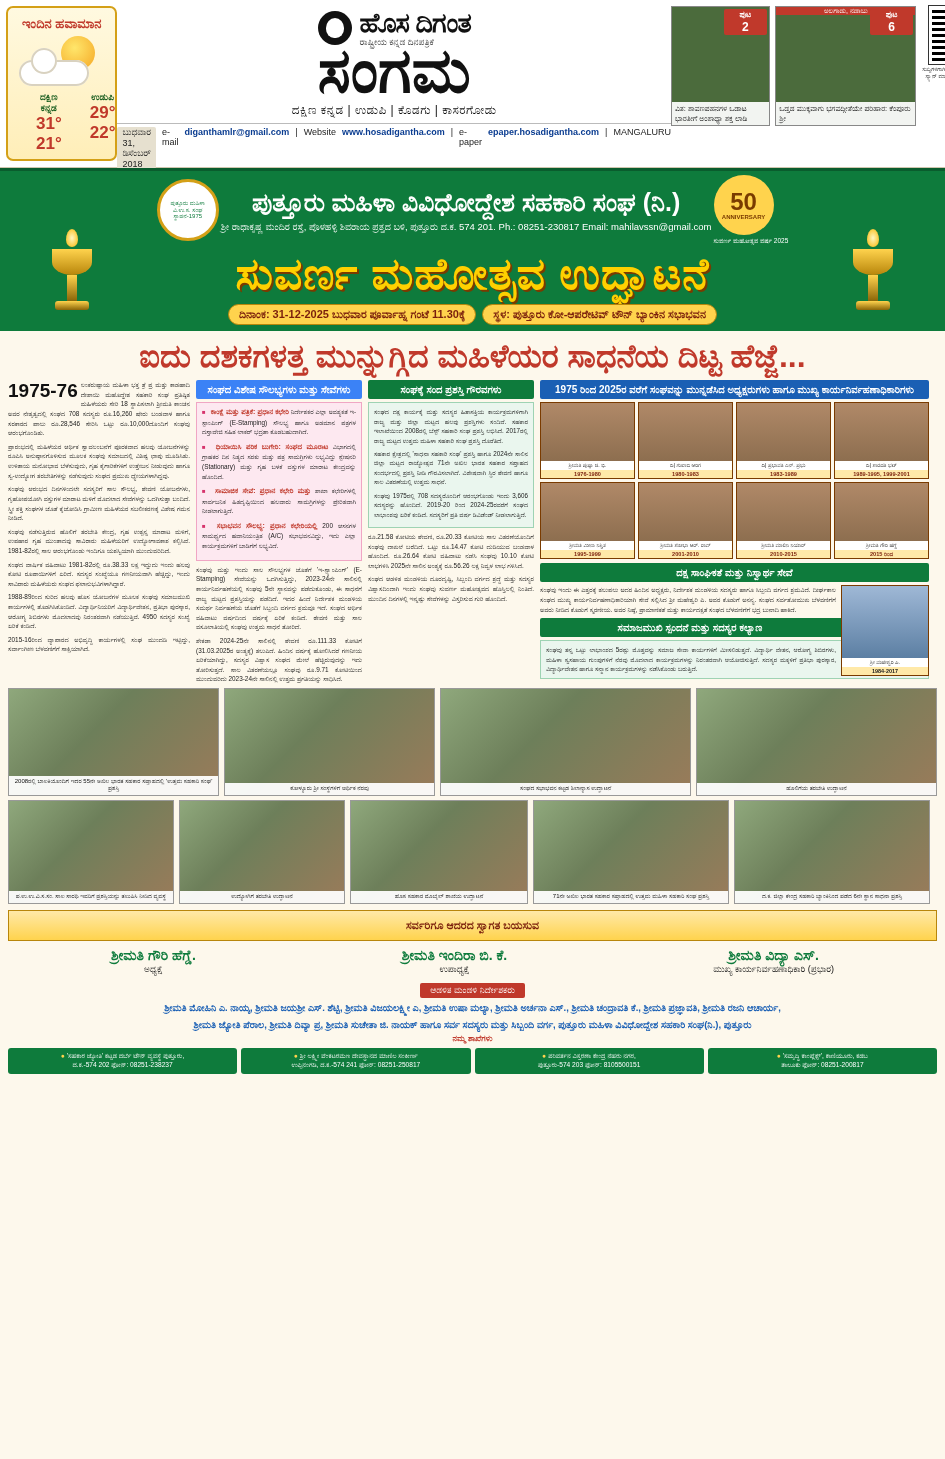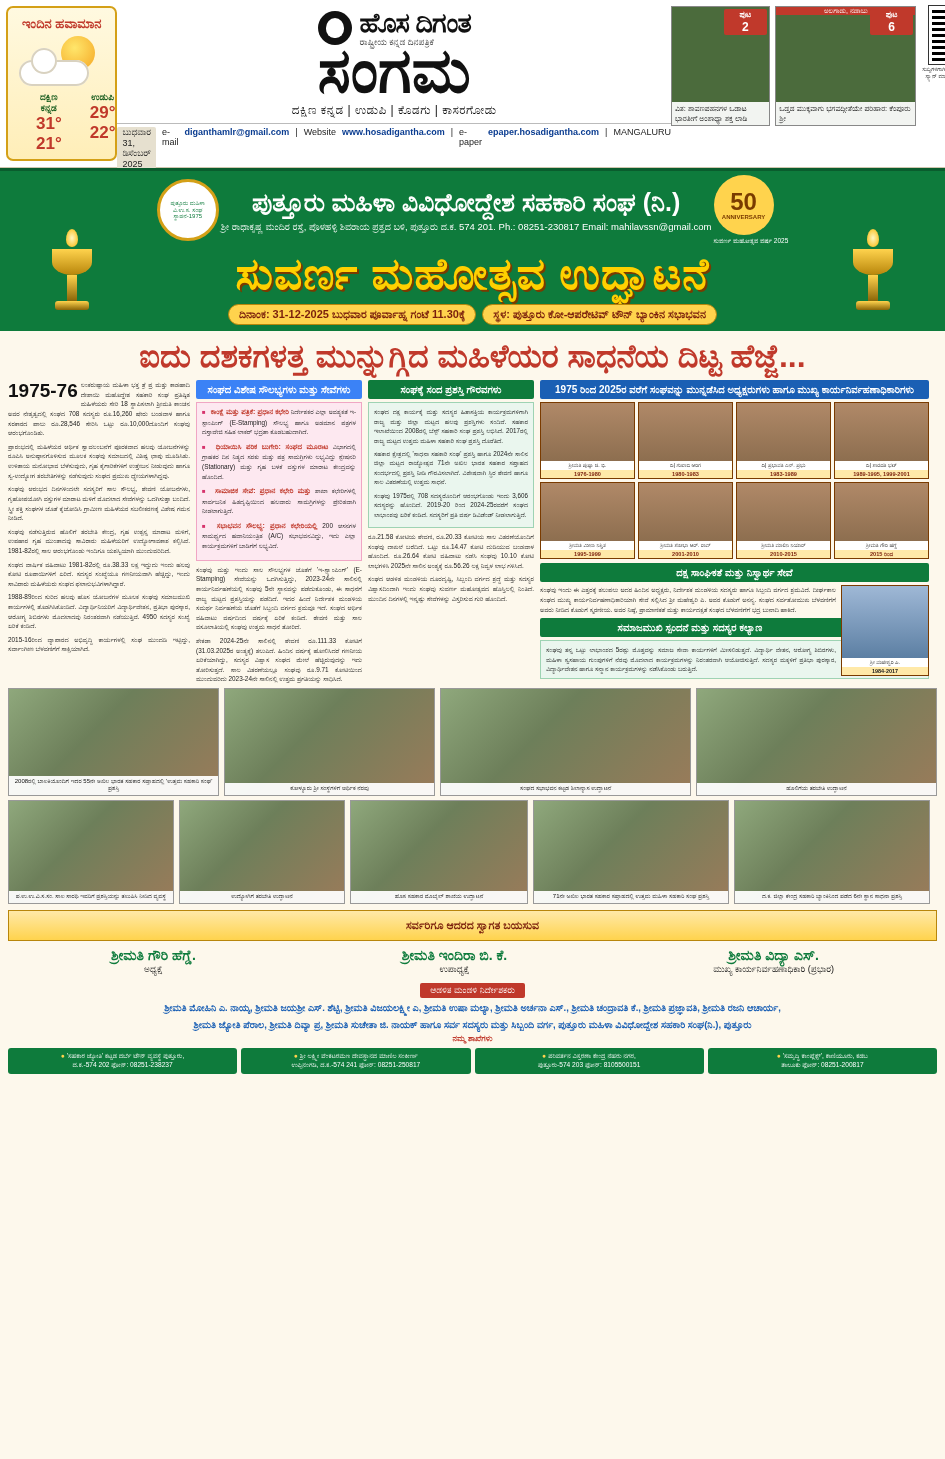--- a/index.html
+++ b/index.html
@@ -178,21 +178,21 @@
       <div class="brandrow">
         <div class="brand-logo"></div>
         <div>
           <div class="brand-top">ಹೊಸ ದಿಗಂತ</div>
           <div class="brand-sub-small">ರಾಷ್ಟ್ರೀಯ ಕನ್ನಡ ದಿನಪತ್ರಿಕೆ</div>
         </div>
       </div>
       <div class="brand-main">ಸಂಗಮ</div>
       <div class="brand-sub">ದಕ್ಷಿಣ ಕನ್ನಡ | ಉಡುಪಿ | ಕೊಡಗು | ಕಾಸರಗೋಡು</div>
       <div class="mast-strip">
-        <span class="dateblk">ಬುಧವಾರ 31, ಡಿಸೆಂಬರ್ 2025</span>
+        <span class="dateblk">ಬುಧವಾರ 31, ಡಿಸೆಂಬರ್ 2018</span>
         <span>e-mail</span>
         <b>diganthamlr@gmail.com</b>
         <span>|</span>
         <span>Website</span>
         <b>www.hosadigantha.com</b>
         <span>|</span>
         <span>e-paper</span>
         <b>epaper.hosadigantha.com</b>
         <span>|</span>
         <span>MANGALURU</span>

